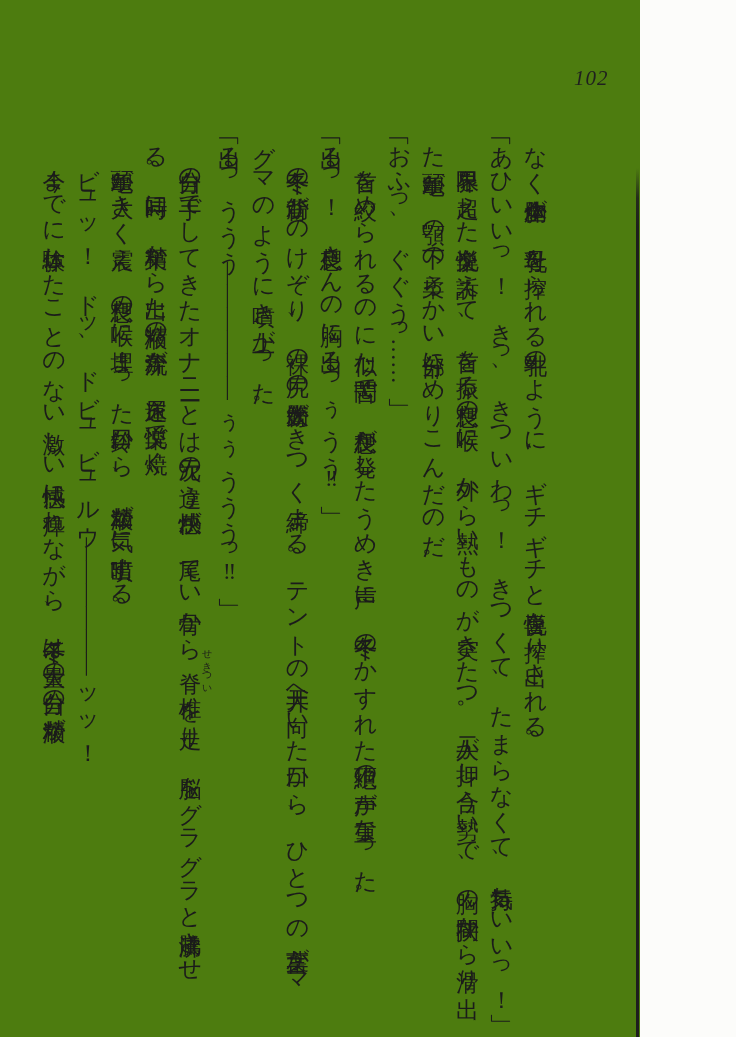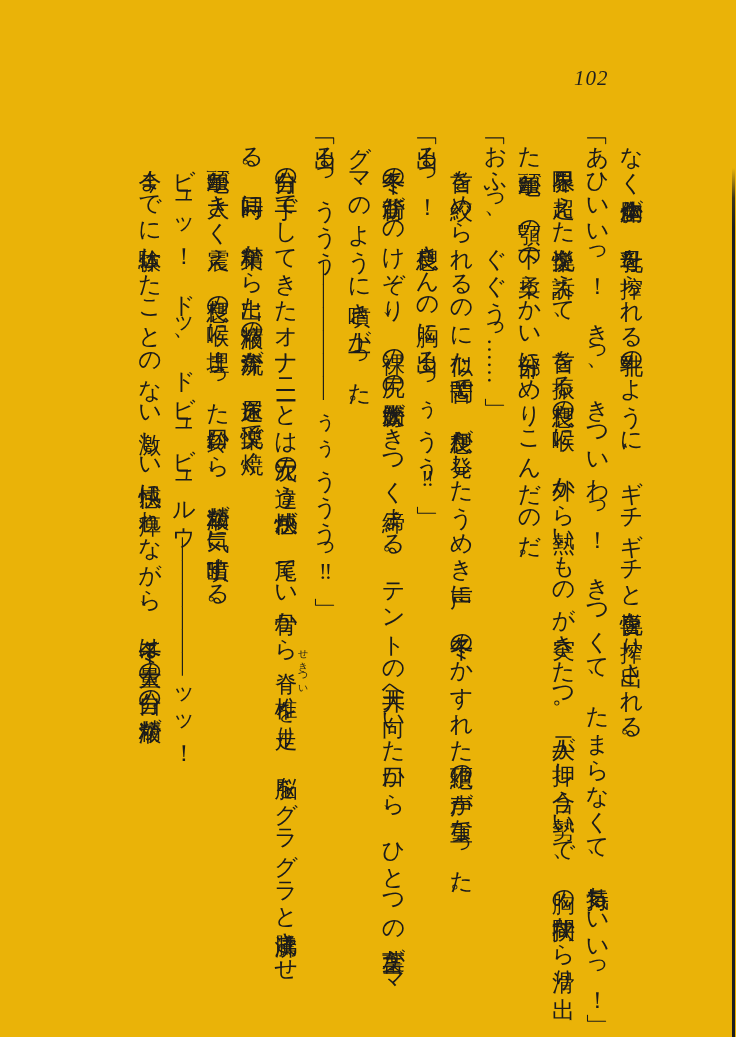--- a/index.html
+++ b/index.html
@@ -5,23 +5,23 @@
   html, body {
     margin: 0;
     padding: 0;
     width: 736px;
     height: 1037px;
     overflow: hidden;
     background: #fcfcfa;
   }
   .page {
     position: relative;
-    width: 736px;
+    width: 640px;
     height: 1037px;
-    background: #eab308;
+    background: #4d7c0f;
     font-family: "Liberation Serif", "DejaVu Serif", serif;
   }
   .page-number {
     position: absolute;
     top: 66px;
     left: 574px;
     font-size: 21px;
     font-style: italic;
     letter-spacing: 1px;
     color: #1f1f1f;

